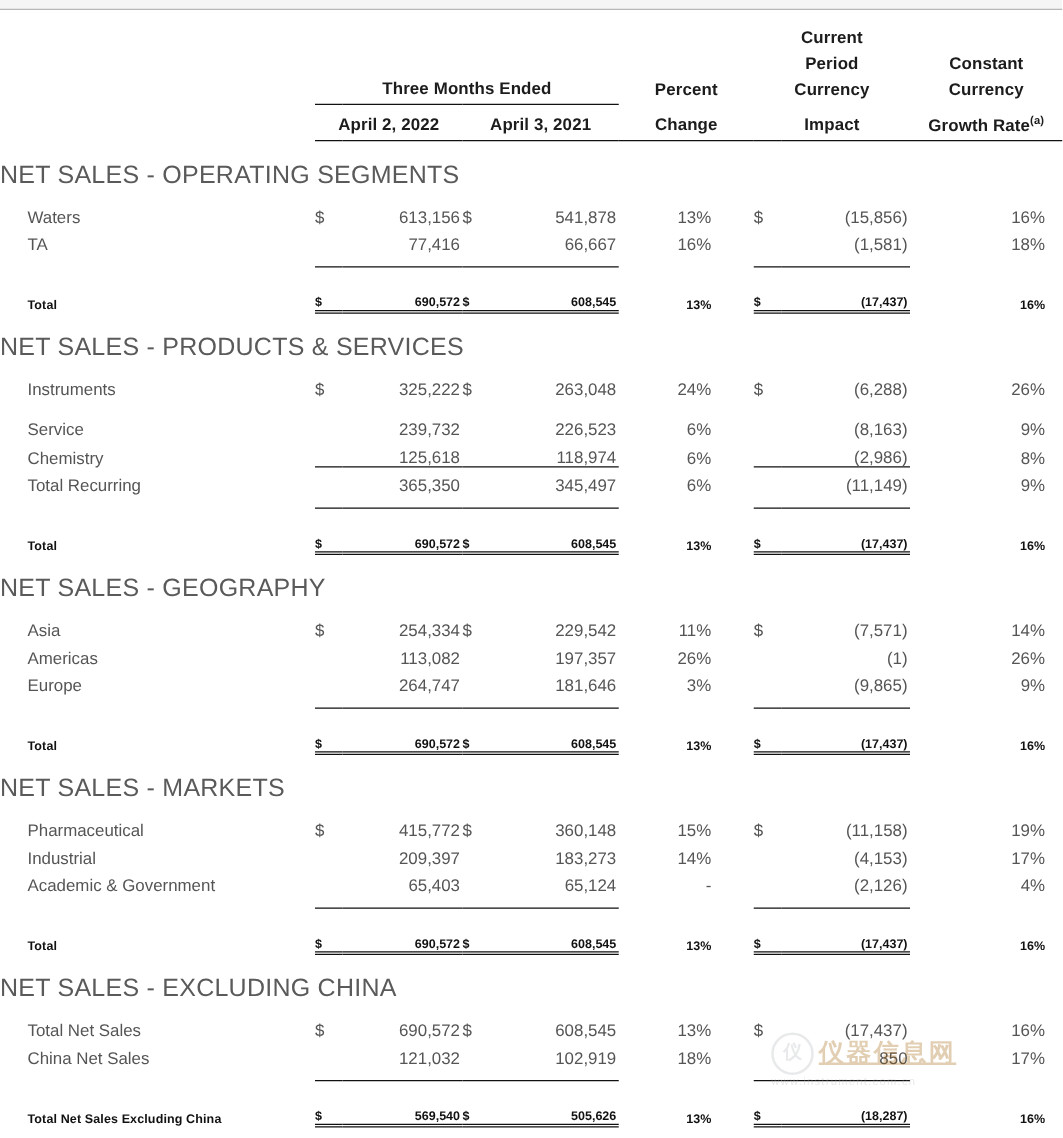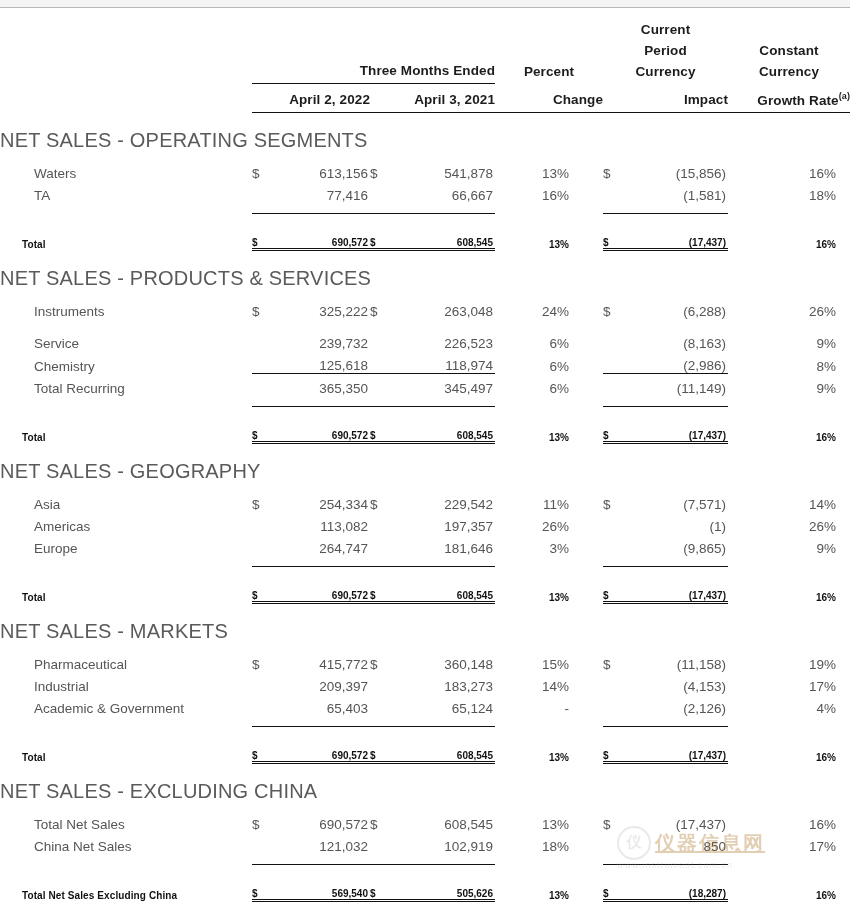--- a/index.html
+++ b/index.html
@@ -60,21 +60,21 @@
   
   .hdr-cell {
     font-weight: bold;
     color: #1c1c1c;
     text-align: center;
     font-size: 13.5px;
     line-height: 21px;
     letter-spacing: 0.1px;
     padding-bottom: 2px;
   }
-  .rule-bottom { border-bottom: 1.3px solid #111; text-align: right; }
+  .rule-bottom { border-bottom: 1.3px solid #111; }
   tr.hdr-top td { height: 72px; vertical-align: bottom; }
   tr.hdr-bot td { height: 26px; vertical-align: bottom; }
 
   .sup {
     font-size: 9px;
     vertical-align: super;
     font-weight: bold;
   }
 
   
@@ -84,21 +84,21 @@
     line-height: 19px;
     padding-top: 18px;
     padding-bottom: 2px;
     letter-spacing: 0.2px;
   }
 
   
   tr.data td { height: 22px; font-size: 13.5px; color: #555555; }
   tr.data.first td { padding-top: 7px; }
 
-  .lbl { text-align: left; color: #555555; padding-left: 34px; }
+  .lbl { text-align: left; color: #555555; padding-left: 22px; }
   .cur { text-align: left; color: #555555; font-size: 13px; }
   .num { text-align: right; color: #555555; padding-right: 2px; }
   .pct { text-align: right; color: #555555; padding-right: 34px; }
   .imp { text-align: right; color: #555555; padding-right: 2px; }
   .grw { text-align: right; color: #555555; padding-right: 14px; }
 
   
   tr.total td {
     font-weight: bold;
     color: #111111;

